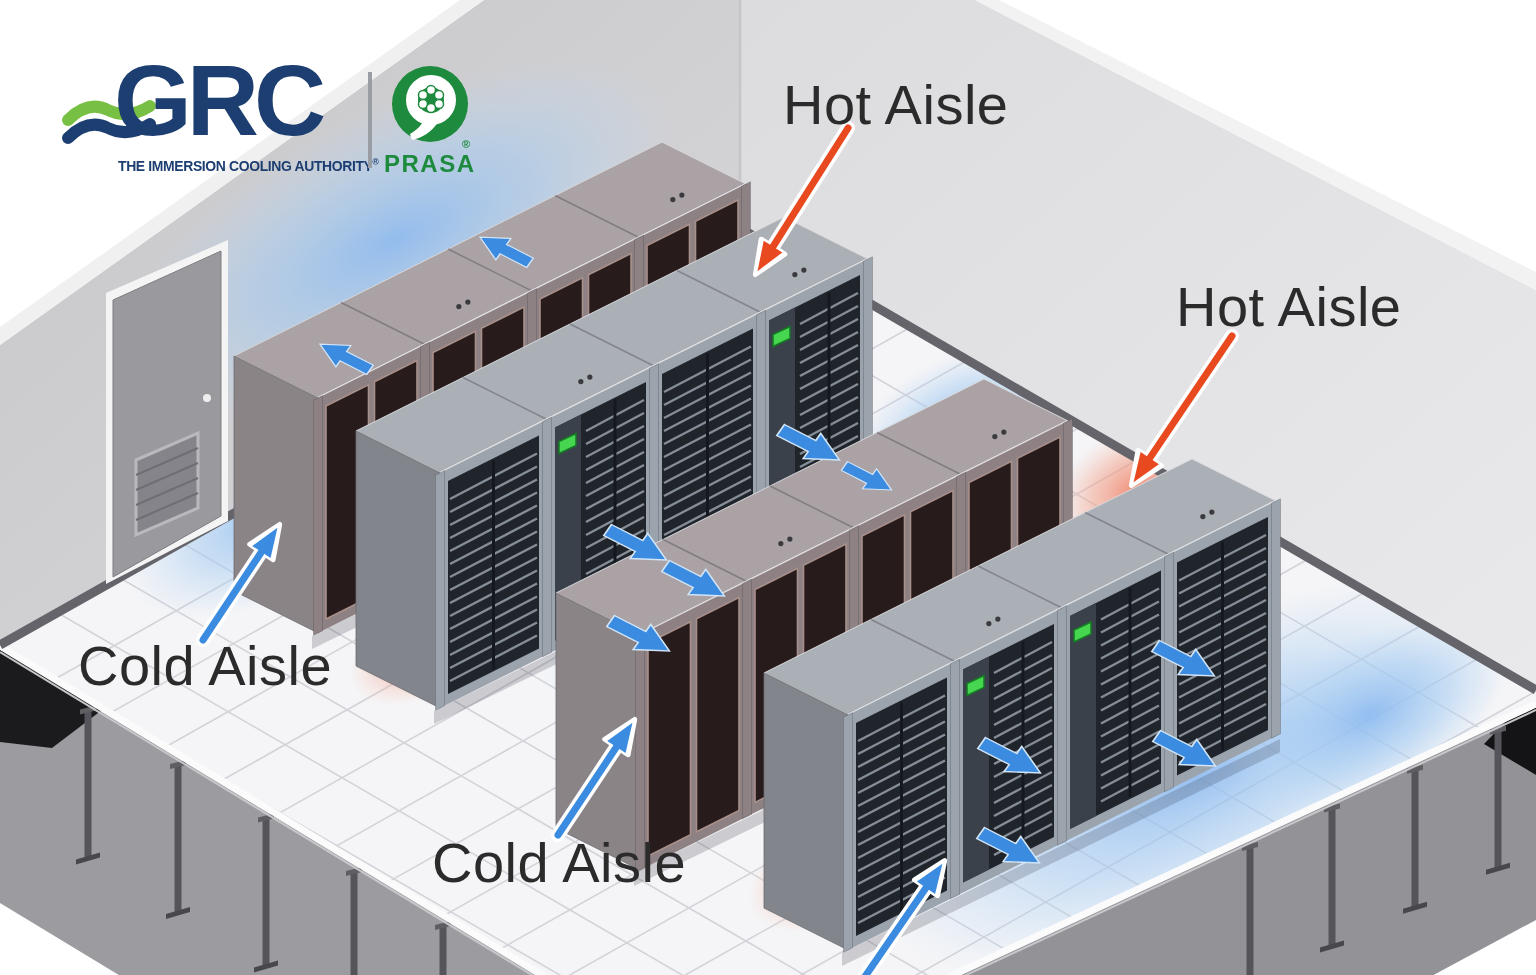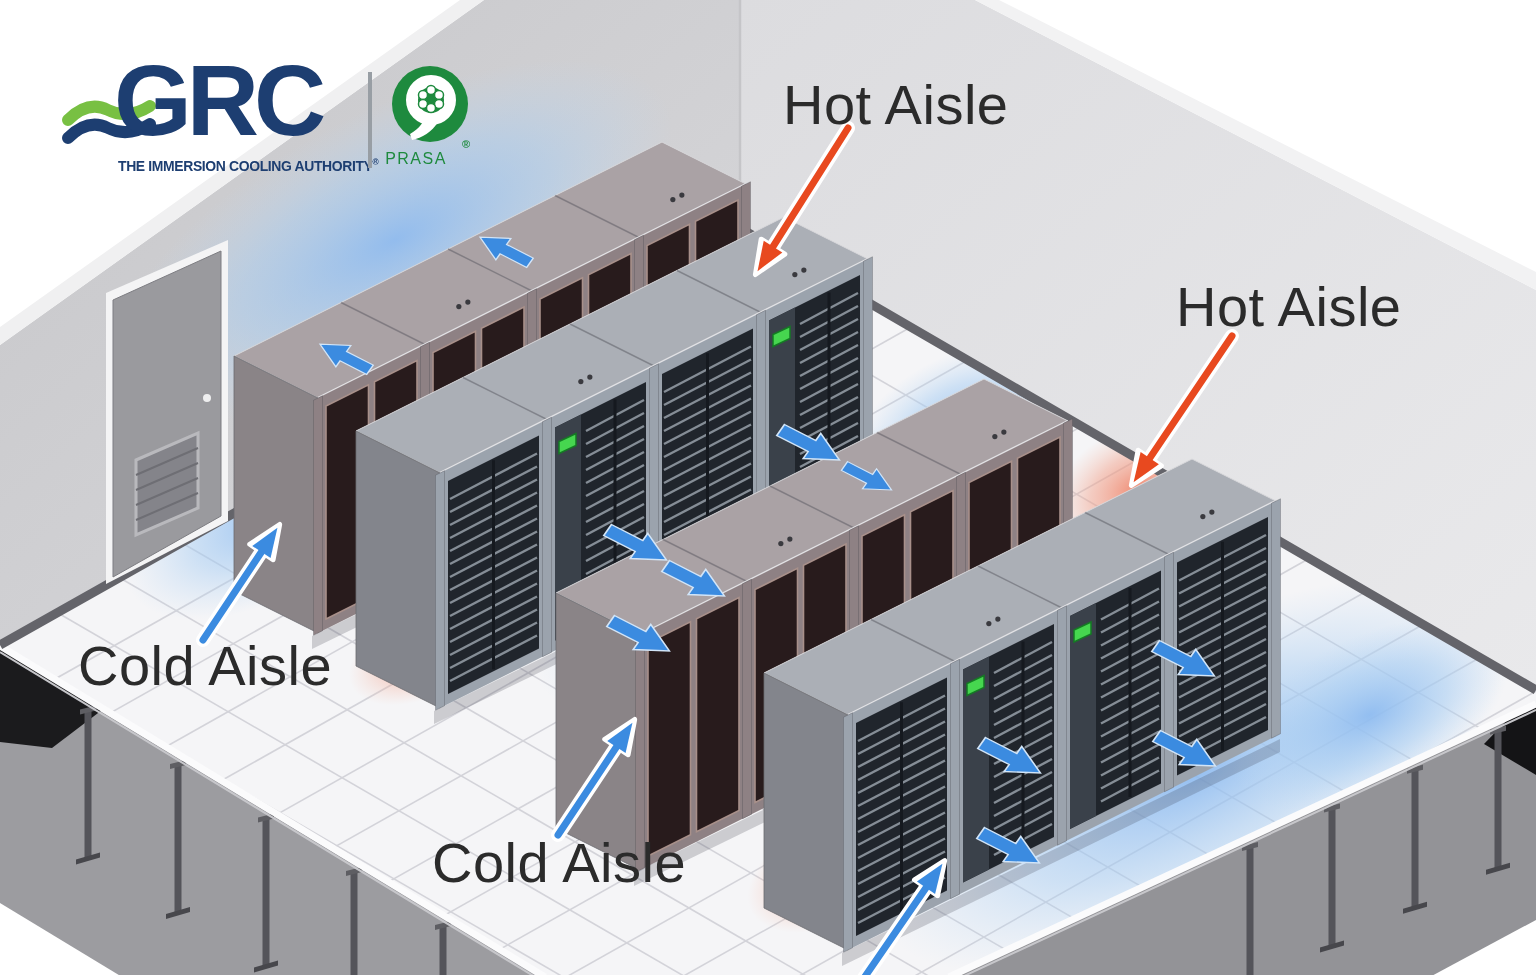--- a/index.html
+++ b/index.html
@@ -12,22 +12,22 @@
   
   .logo-wrap{position:absolute;left:0;top:0;width:540px;height:210px;}
   .grc-text{position:absolute;left:114px;top:50px;font-size:100px;font-weight:800;
             letter-spacing:-5px;color:var(--grc_navy);line-height:1;}
   .grc-tagline{position:absolute;left:118px;top:157px;font-size:15px;font-weight:700;
                letter-spacing:-0.4px;color:var(--grc_navy);transform:scaleX(.93);
                transform-origin:left center;white-space:nowrap;}
   .grc-tagline sup{font-size:9px;}
   .logo-divider{position:absolute;left:368px;top:72px;width:3.5px;height:96px;
                 background:#989ea4;}
-  .prasa-text{position:absolute;left:372px;top:150px;width:88px;text-align:center;
-              font-size:16px;font-weight:400;letter-spacing:1.5px;color:var(--prasa_green);}
+  .prasa-text{position:absolute;left:384px;top:150px;width:88px;text-align:center;
+              font-size:24px;font-weight:700;letter-spacing:1.5px;color:var(--prasa_green);}
   .prasa-reg{position:absolute;left:462px;top:138px;font-size:11px;font-weight:700;
              color:var(--prasa_green);}
 </style>
 </head>
 <body>
 
 <div class="stage">
 
   <svg id="scene" width="1536" height="975" viewBox="0 0 1536 975">
     <defs>

